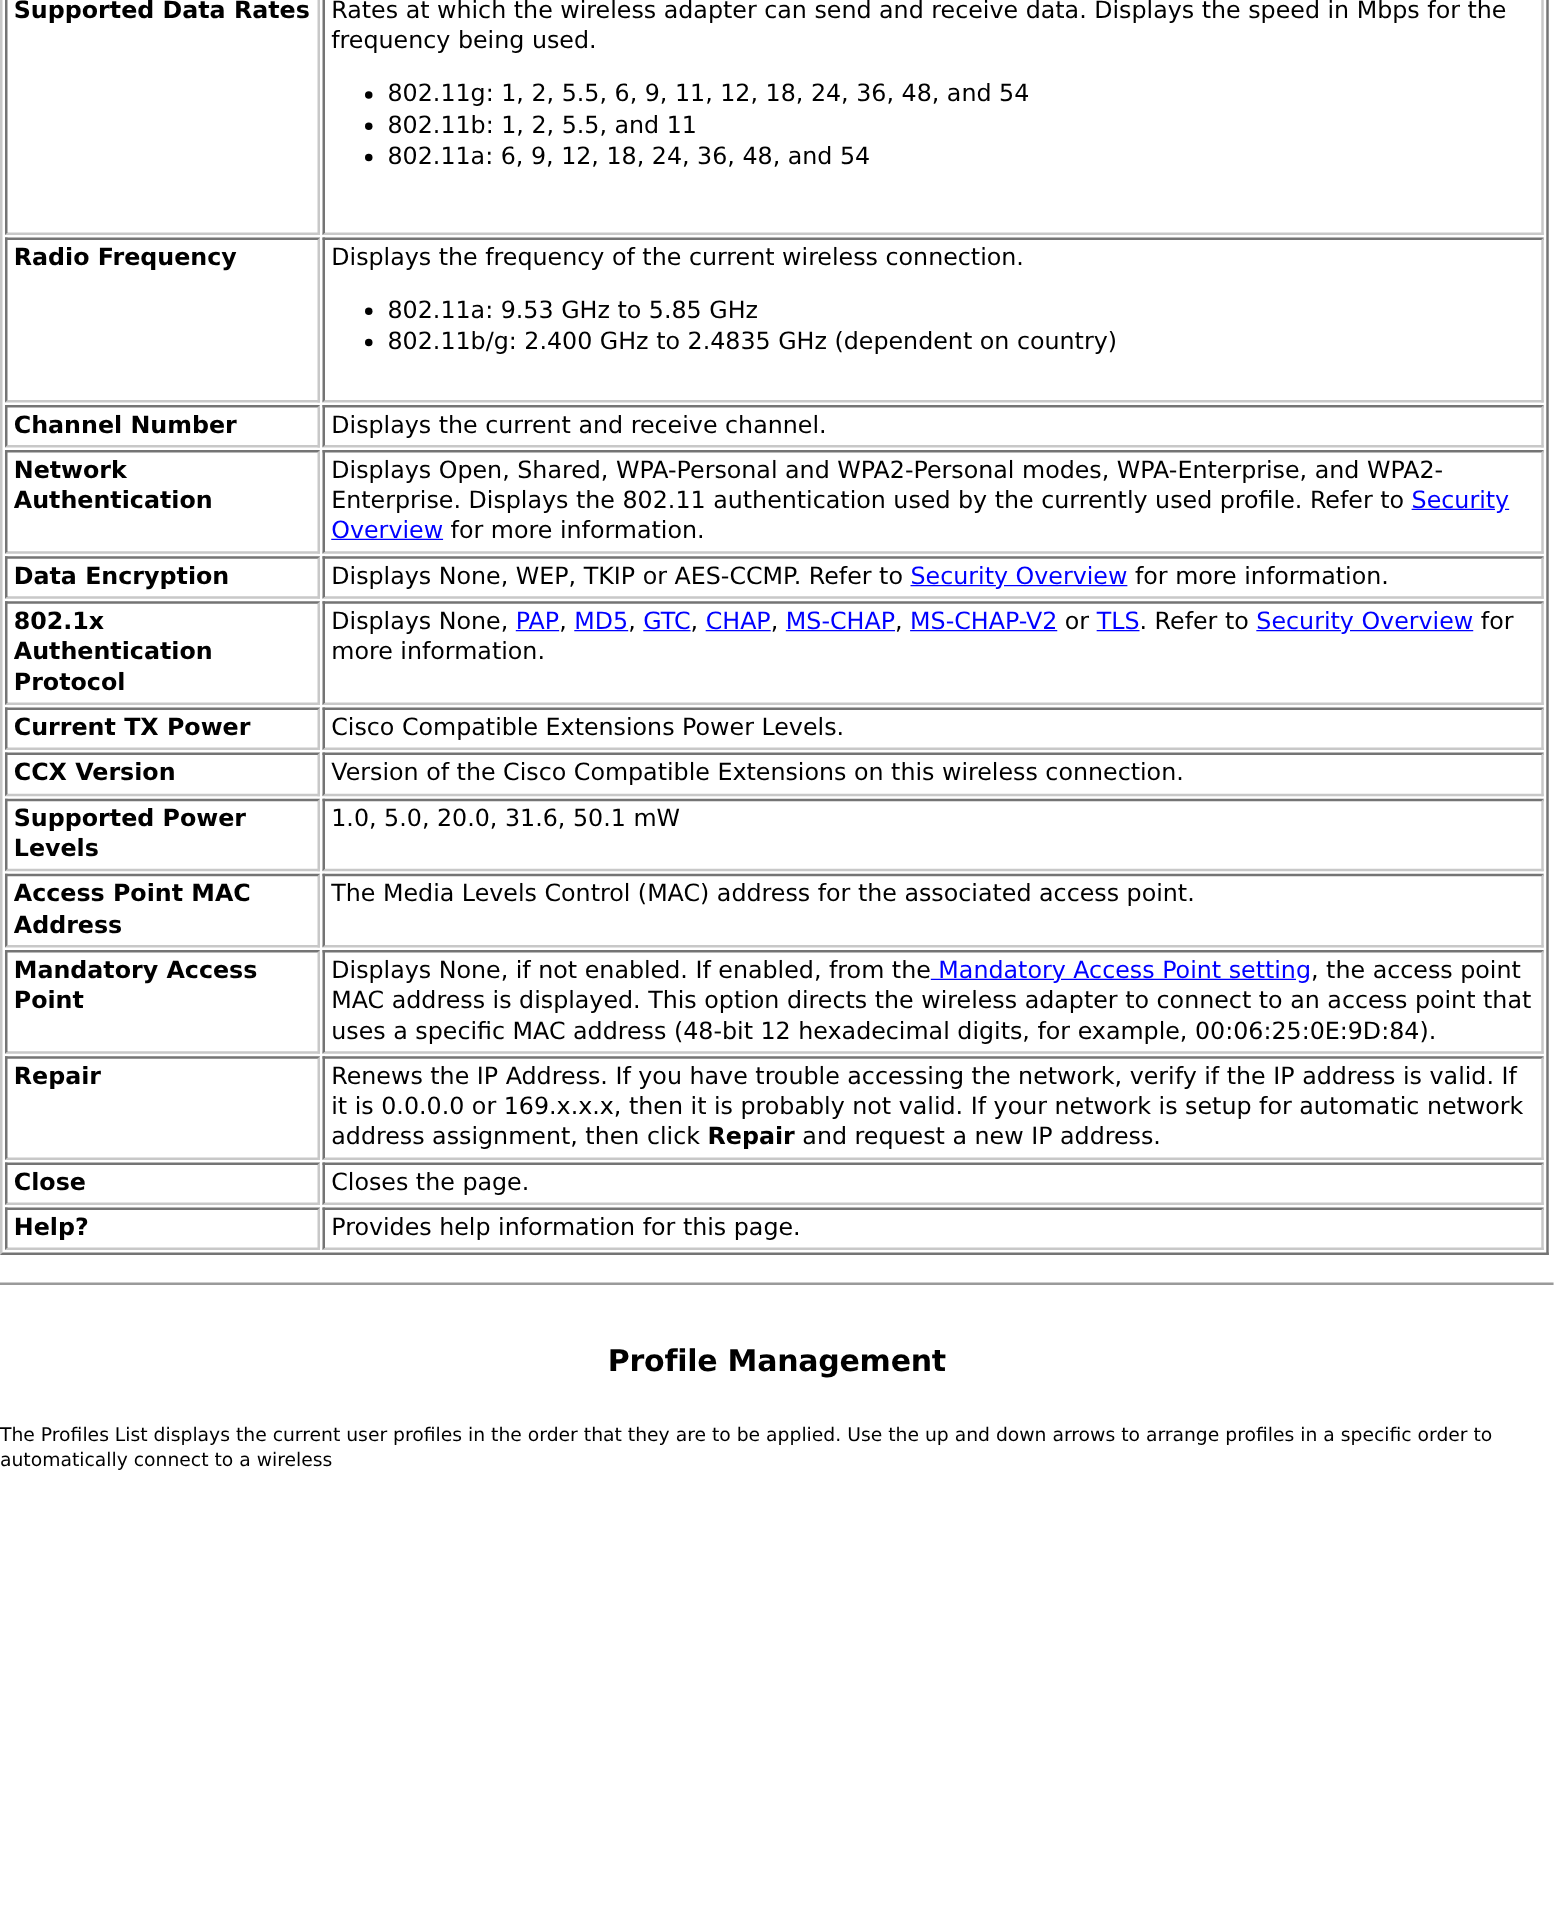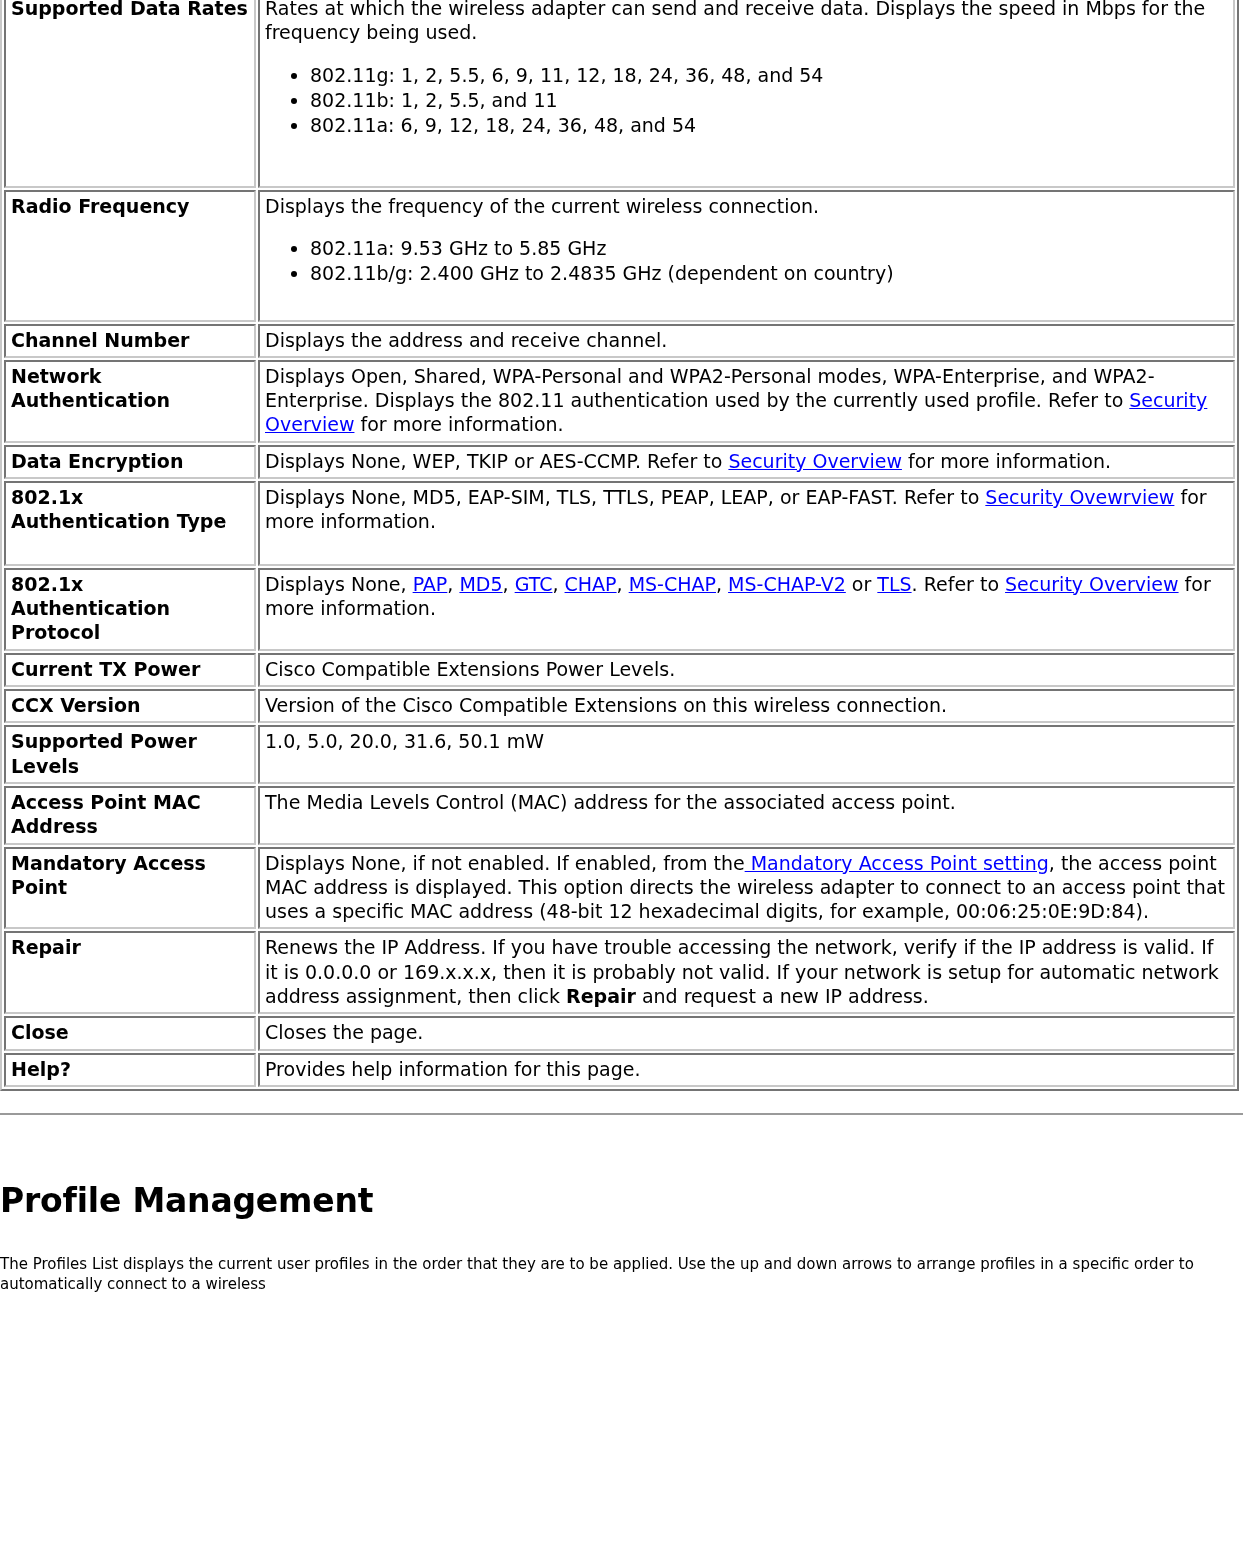--- a/index.html
+++ b/index.html
@@ -73,26 +73,27 @@
   hr.divider {
     border: 0;
     border-top: 2px solid #9a9a9a;
     border-bottom: 2px solid #ffffff;
     height: 0;
     margin: 22px 0 0 0;
     width: 1243px;
   }
 
   h1.section {
-    font-size: 33px;
+    font-size: 24px;
     font-weight: bold;
-    margin: 66px 0 0 0;
+    margin: 46px 0 0 0;
     padding: 0;
     line-height: 1.1;
     letter-spacing: -0.2px;
+    text-align: center;
   }
 
   p.body-para {
     margin: 36px 0 0 0;
     padding: 0;
     font-size: 15px;
     line-height: 1.32;
   }
 
   b { font-weight: bold; }
@@ -125,37 +126,33 @@
           <ul class="rates">
             <li>802.11a: 9.53 GHz to 5.85 GHz</li>
             <li>802.11b/g: 2.400 GHz to 2.4835 GHz (dependent on country)</li>
           </ul>
           <span class="pad-sm"></span>
         </td>
       </tr>
 
       <tr>
         <td class="lbl">Channel Number</td>
-        <td class="desc">Displays the address and receive channel.</td>
+        <td class="desc">Displays the current and receive channel.</td>
       </tr>
 
       <tr>
         <td class="lbl">Network Authentication</td>
         <td class="desc"><span>Displays Open, Shared, WPA-Personal and WPA2-Personal modes, WPA-Enterprise, and WPA2-Enterprise. Displays the 802.11 authentication used by the currently used profile. Refer to </span><a class="lnk" href="#">Security Overview</a><span> for more information.</span></td>
       </tr>
 
       <tr>
         <td class="lbl">Data Encryption</td>
         <td class="desc"><span>Displays None, WEP, TKIP or AES-CCMP. Refer to </span><a class="lnk" href="#">Security Overview</a><span> for more information.</span></td>
       </tr>
 
-      <tr>
-        <td class="lbl">802.1x Authentication Type</td>
-        <td class="desc"><span>Displays None, MD5, EAP-SIM, TLS, TTLS, PEAP, LEAP, or EAP-FAST. Refer to </span><a class="lnk" href="#">Security Ovewrview</a><span> for more information.</span><span class="pad-sm"></span></td>
-      </tr>
 
       <tr>
         <td class="lbl">802.1x Authentication Protocol</td>
         <td class="desc"><span>Displays None, </span><a class="lnk" href="#">PAP</a><span>, </span><a class="lnk" href="#">MD5</a><span>, </span><a class="lnk" href="#">GTC</a><span>, </span><a class="lnk" href="#">CHAP</a><span>, </span><a class="lnk" href="#">MS-CHAP</a><span>, </span><a class="lnk" href="#">MS-CHAP-V2</a><span> or </span><a class="lnk" href="#">TLS</a><span>. Refer to </span><a class="lnk" href="#">Security Overview</a><span> for more information.</span><span class="pad-xs"></span></td>
       </tr>
 
       <tr>
         <td class="lbl">Current TX Power</td>
         <td class="desc vmid">Cisco Compatible Extensions Power Levels.</td>
       </tr>

